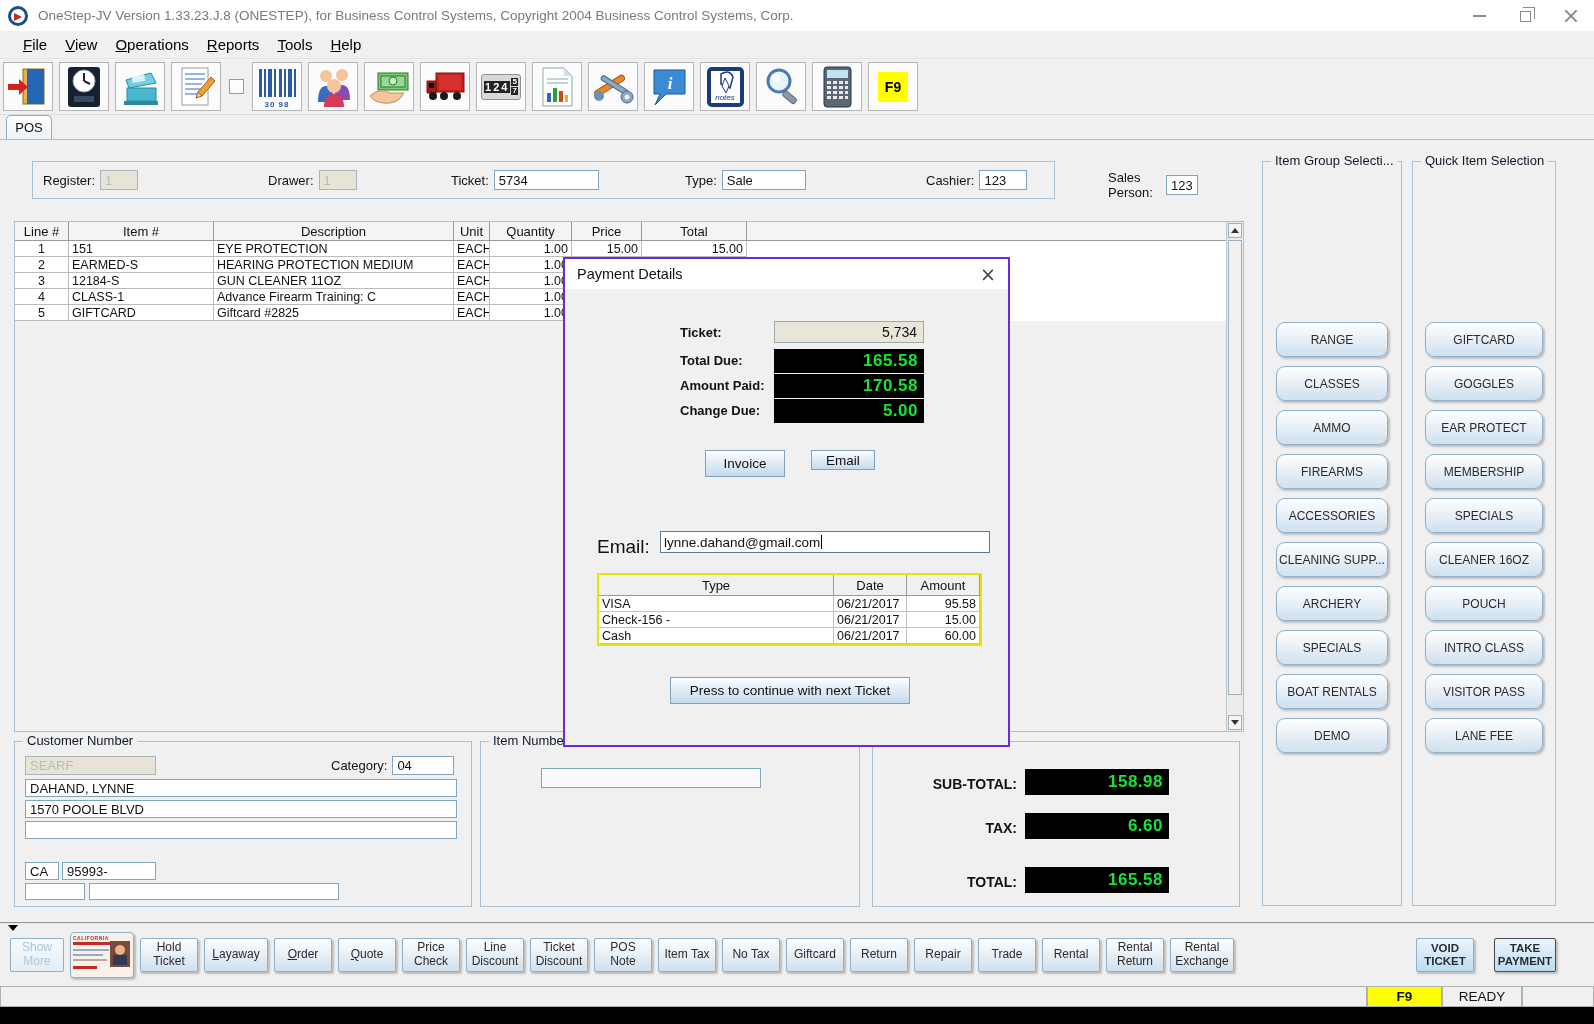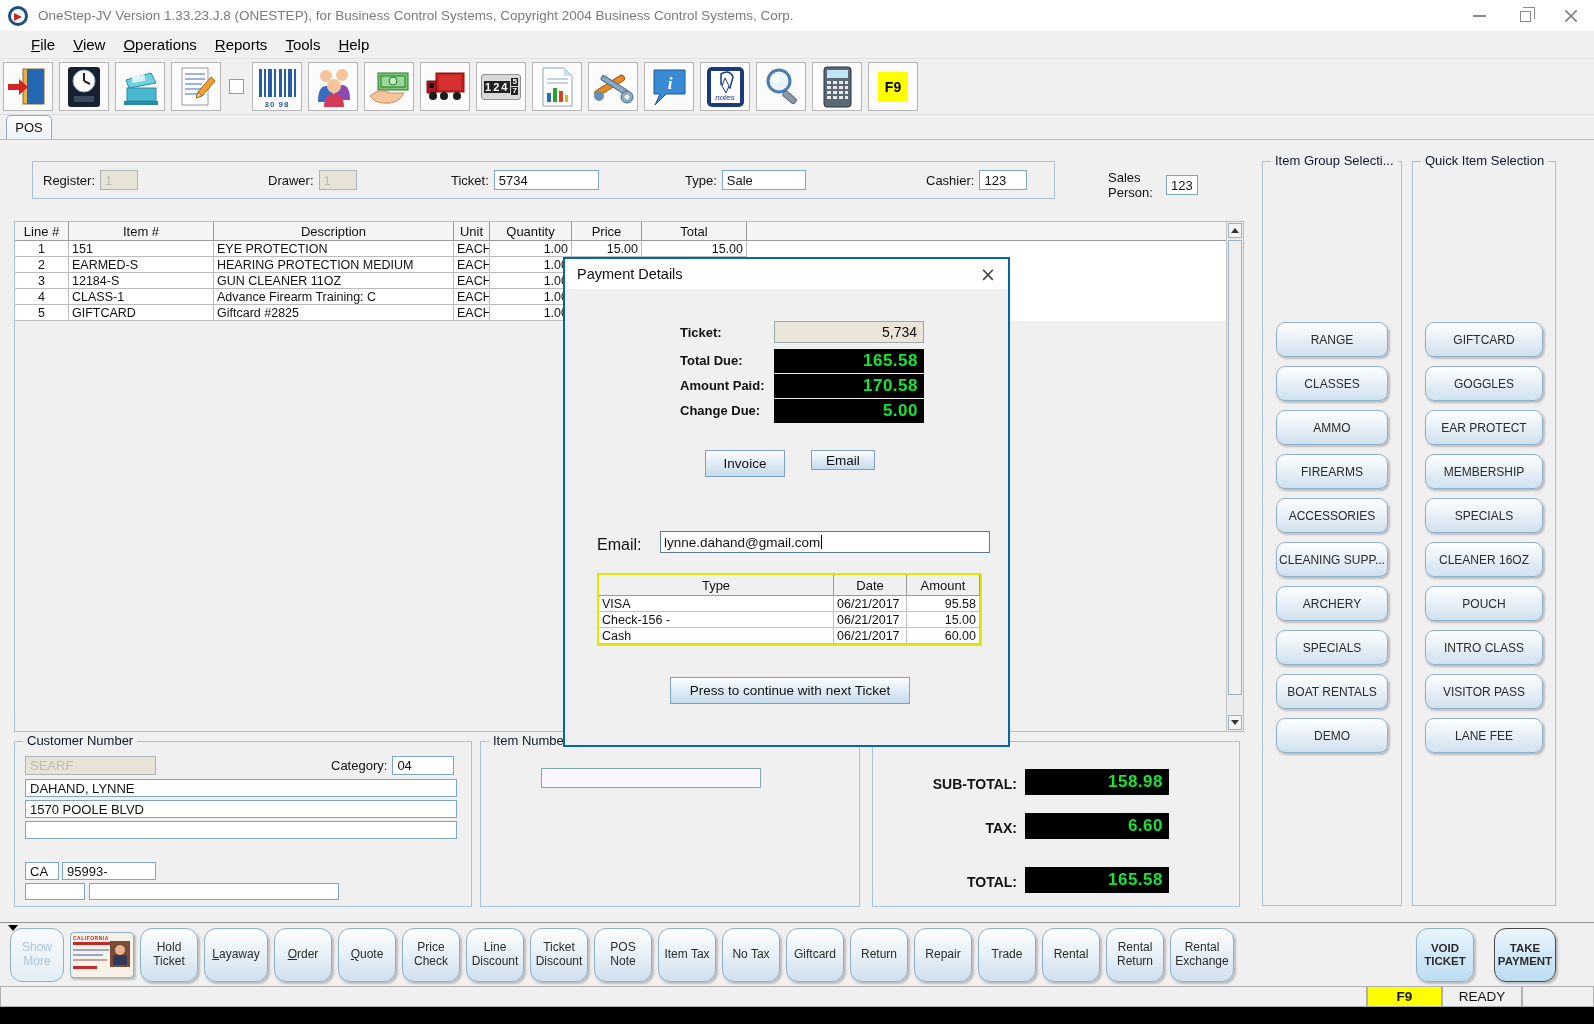--- a/index.html
+++ b/index.html
@@ -13,21 +13,21 @@
   .title-text { color:#7a7a7a; font-size:13.5px; }
   .win-btns { margin-left:auto; display:flex; height:100%; }
   .win-btn { width:46px; height:100%; display:flex; align-items:center; justify-content:center; }
   .glyph-min { width:13px; height:2px; background:#8a8a8a; }
   .glyph-restore { width:11px; height:11px; border:1.5px solid #8a8a8a; position:relative; background:#fff; margin-top:2px; }
   .glyph-restore::before { content:""; position:absolute; left:2px; top:-5px; width:11px; height:11px; border:1.5px solid #8a8a8a; border-left:none; border-bottom:none; }
   .glyph-close { position:relative; width:14px; height:14px; }
   .glyph-close::before,.glyph-close::after { content:""; position:absolute; left:6px; top:-1px; width:2px; height:16px; background:#8a8a8a; }
   .glyph-close::before { transform:rotate(45deg); } .glyph-close::after { transform:rotate(-45deg); }
 
-  .menubar { position:absolute; left:0; top:31px; width:1594px; height:28px; background:#f0f0f0; display:flex; align-items:center; gap:4px; padding-left:24px; border-bottom:1px solid #e3e3e3; }
+  .menubar { position:absolute; left:0; top:31px; width:1594px; height:28px; background:#f0f0f0; display:flex; align-items:center; gap:4px; padding-left:16px; border-bottom:1px solid #e3e3e3; }
   .menu-item { font-size:15px; padding:2px 7px; color:#000; }
   .menu-item u { text-decoration:underline; }
 
   
   .toolbar { position:absolute; left:0; top:59px; width:1594px; height:56px; background:#f0f0f0; display:flex; align-items:center; gap:6px; padding-left:3px; border-bottom:1px solid #dcdcdc; }
   .tbtn { width:50px; height:49px; background:#fbfbfb; border:1px solid #b6b6b6; display:flex; align-items:center; justify-content:center; position:relative; flex:none; }
   .mini-check { width:15px; height:15px; background:#fdfdfd; border:1px solid #9a9a9a; flex:none; margin:0 2px; }
   .bcode-text { position:absolute; bottom:1px; left:0; right:0; text-align:center; font-size:8px; color:#2a5aaa; font-weight:bold; letter-spacing:1px; }
   .f9-pad { width:30px; height:30px; background:#ffff00; display:flex; align-items:center; justify-content:center; font-weight:bold; font-size:14px; color:#000; }
   .cnt-box { width:40px; height:26px; background:#d8d8d8; border:1px solid #909090; border-radius:3px; display:flex; align-items:center; justify-content:center; gap:1px; }
@@ -67,36 +67,36 @@
   .btncol { position:absolute; display:flex; flex-direction:column; align-items:center; gap:9px; }
   .btn3d { background:linear-gradient(#fdfefe,#e9f1f8 45%,#cfe0ee); border:1px solid #8fb0ca; border-radius:9px; box-shadow:1.5px 2px 2px #bdbdbd; font-size:12px; color:#2b2b2b; display:flex; align-items:center; justify-content:center; text-align:center; }
   .btn-grp { width:112px; height:35px; }
   .btn-qck { width:118px; height:35px; }
 
   
   .lcd { background:#000; color:#12e632; font-weight:bold; font-size:17px; display:flex; align-items:center; justify-content:flex-end; padding:0 6px; letter-spacing:0.5px; }
   .tlabel { font-weight:bold; font-size:14px; position:absolute; }
 
   
-  .dialog { position:absolute; left:563px; top:257px; width:447px; height:490px; background:#f0f0f0; border:2px solid #0369a1; z-index:10; }
+  .dialog { position:absolute; left:563px; top:257px; width:447px; height:490px; background:#f0f0f0; border:2px solid #6d28d9; z-index:10; }
   .dlg-title { height:30px; background:#fff; display:flex; align-items:center; padding:0 12px; font-size:14.5px; }
   .dlg-close { margin-left:auto; font-size:19px; color:#444; line-height:1; font-family:"DejaVu Sans",sans-serif; }
   .dlg-lbl { position:absolute; font-weight:bold; font-size:13px; }
   .dlg-lcd { position:absolute; left:209px; width:150px; height:24px; }
   .dlg-btn { position:absolute; background:linear-gradient(#fdfeff,#e2edf6 45%,#c6dbec); border:1px solid #7fa2bd; font-size:13.5px; display:flex; align-items:center; justify-content:center; }
   .pay-tbl { position:absolute; left:32px; top:314px; width:385px; border:2px solid #e6e600; background:#fff; }
   .pay-head { display:grid; grid-template-columns:235px 73px 73px; height:21px; background:#f0f0f0; }
   .pay-head > div { border-right:1px solid #9a9a9a; border-bottom:1px solid #9a9a9a; font-size:13px; display:flex; align-items:center; justify-content:center; }
   .pay-row { display:grid; grid-template-columns:235px 73px 73px; height:16px; background:#fff; }
   .pay-row > div { border-right:1px solid #c0c0c0; border-bottom:1px solid #c0c0c0; font-size:12.5px; display:flex; align-items:center; padding:0 3px; white-space:nowrap; overflow:hidden; }
   .caret { display:inline-block; width:1px; height:14px; background:#000; margin-left:1px; }
 
   
   .botbar { position:absolute; left:0; top:922px; width:1594px; height:64px; background:#f0f0f0; border-top:2px groove #e8e8e8; display:flex; align-items:center; gap:6px; padding:0 38px 0 10px; }
-  .bbtn { height:54px; width:58px; border-radius:12px; flex:none; line-height:1.15; padding:2px; }
+  .bbtn { height:34px; width:58px; border-radius:2px; flex:none; line-height:1.15; padding:2px; }
   .bbtn u { text-decoration:underline; }
   .bbtn.dis { color:#a9c6de; box-shadow:none; background:linear-gradient(#f6fafd,#e4eef6); }
   .blue-btn { background:linear-gradient(#e9f5fc,#bcdcf1); font-weight:bold; font-size:11.5px; }
   .splitter-arrow { position:absolute; left:8px; top:1px; width:0; height:0; border-left:5px solid transparent; border-right:5px solid transparent; border-top:6px solid #000; }
 
   
   .idcard { width:64px; height:46px; border-radius:4px; border:1px solid #8fb0ca; background:#f6f2e8; position:relative; overflow:hidden; flex:none; box-shadow:1.5px 2px 2px #bdbdbd; }
   .idc-head { position:absolute; left:2px; top:2px; font-size:5px; color:#c22a2a; font-weight:bold; letter-spacing:0.5px; }
   .idc-photo { position:absolute; right:3px; top:8px; width:20px; height:26px; background:#7a4a3a; }
   .idc-photo::before { content:""; position:absolute; left:5px; top:4px; width:10px; height:10px; border-radius:50%; background:#e8b48e; }
@@ -478,21 +478,21 @@
     <span class="dlg-lbl" style="left:115px; top:94px;">Total Due:</span>
     <div class="lcd dlg-lcd" style="top:90px;">165.58</div>
     <span class="dlg-lbl" style="left:115px; top:119px;">Amount Paid:</span>
     <div class="lcd dlg-lcd" style="top:115px;">170.58</div>
     <span class="dlg-lbl" style="left:115px; top:144px;">Change Due:</span>
     <div class="lcd dlg-lcd" style="top:140px;">5.00</div>
 
     <div class="dlg-btn" style="left:140px; top:191px; width:80px; height:27px;">Invoice</div>
     <div class="dlg-btn" style="left:246px; top:191px; width:64px; height:20px;">Email</div>
 
-    <span style="position:absolute; left:32px; top:277px; font-size:16px;">Email:</span>
+    <span style="position:absolute; left:32px; top:277px; font-size:19px;">Email:</span>
     <div style="position:absolute; left:95px; top:272px; width:330px; height:22px; background:#fff; border:1px solid #5a7a96; display:flex; align-items:center; padding:0 3px; font-size:13.5px;">
       <span>lynne.dahand@gmail.com</span>
         <span class="caret"></span>
     </div>
 
     <div class="pay-tbl">
       <div class="pay-head">
         <div>Type</div>
         <div>Date</div>
         <div>Amount</div>

